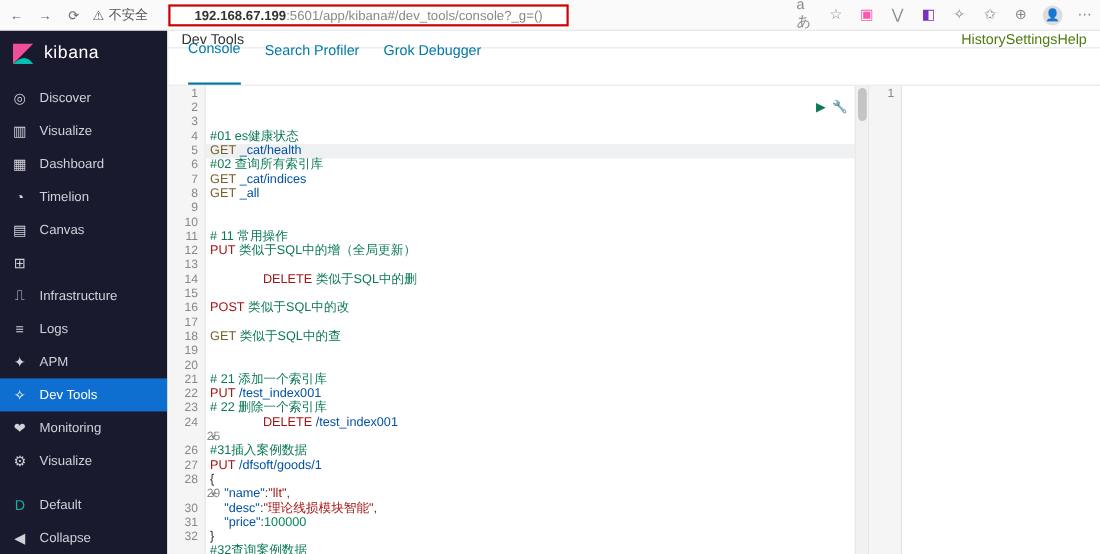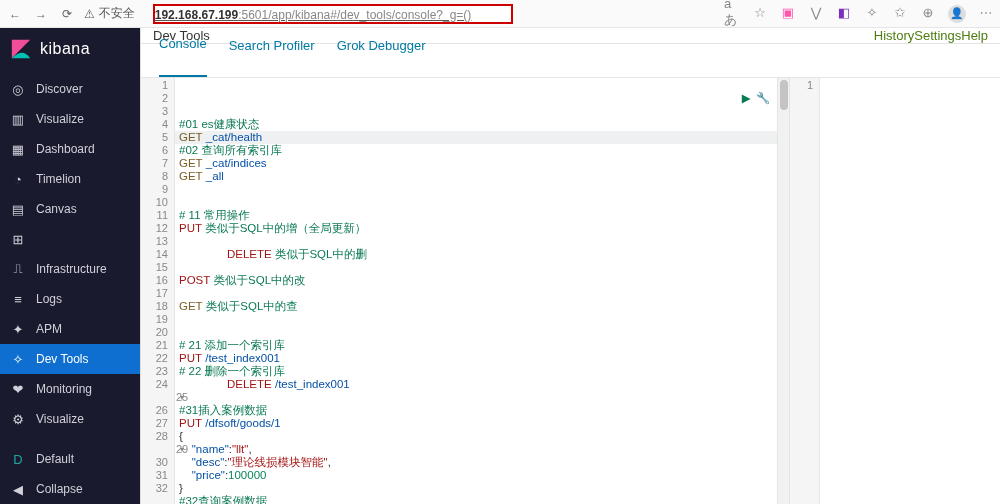--- a/index.html
+++ b/index.html
@@ -1,31 +1,31 @@
 <!DOCTYPE html>
 <html><head>
 <meta charset="utf-8">
 <style>
 * { margin: 0; padding: 0; box-sizing: border-box; font-family: -apple-system, "Segoe UI", Arial, sans-serif; }
 html, body { width: 1000px; height: 504px; overflow: hidden; background: #fff; }
 
 
 .browser-bar { height: 28px; display: flex; align-items: center; padding: 0 6px; gap: 8px; border-bottom: 1px solid #e5e5e5; background: #fafafa; font-size: 12px; color: #555; }
 .browser-bar .nav-btn { width: 18px; text-align: center; color: #666; cursor: default; }
-.url-box { flex: 0 0 360px; height: 20px; border: 2px solid #cc0000; display: flex; align-items: flex-end; padding: 0 0; background: #fff; margin-left: 4px; text-decoration: underline; }
+.url-box { flex: 0 0 360px; height: 20px; border: 2px solid #cc0000; display: flex; align-items: center; padding: 0 22px; background: #fff; margin-left: 4px; }
 .url-warn { display: flex; align-items: center; gap: 4px; color: #555; margin-right: 6px; }
 .url-text { color: #333; white-space: nowrap; font-size: 12px; }
 .url-text .gray { color: #888; }
 .bar-right { margin-left: auto; display: flex; align-items: flex-start; gap: 12px; color: #888; }
 .bar-right .ic { width: 16px; height: 16px; display:inline-flex; align-items:center; justify-content:center; font-size:13px; }
 .avatar { width:18px; height:18px; border-radius:50%; background:#ddd; display:inline-flex; align-items:center; justify-content:center; font-size:11px; color:#888; }
 
 
 .app { display: flex; height: calc(504px - 28px); }
-.sidebar { width: 140px; background: #1a1a2e; color: #cfd0d8; display: flex; flex-direction: column; font-size: 12px; }
+.sidebar { width: 152px; background: #1a1a2e; color: #cfd0d8; display: flex; flex-direction: column; font-size: 12px; }
 .logo-row { display: flex; align-items: center; gap: 8px; padding: 10px 10px 14px 10px; color: #fff; }
 .logo-mark { width: 22px; height: 22px; }
 .logo-text { font-size: 16px; font-weight: 400; letter-spacing: 0.5px; }
 .sb-item { display: flex; align-items: center; gap: 10px; height: 30px; padding: 0 10px; cursor: pointer; }
 .sb-item.active { background: #0f6fd1; color: #fff; }
 .sb-item .sb-ic { width: 16px; height: 16px; display:inline-flex; align-items:center; justify-content:center; color: inherit; font-size: 13px; }
 .sb-item.default .sb-ic { color: #1ba9a0; }
 .sb-spacer { flex: 1; }
 
 .main { flex: 1; display: flex; flex-direction: column; border-left: 1px solid #ddd; }

